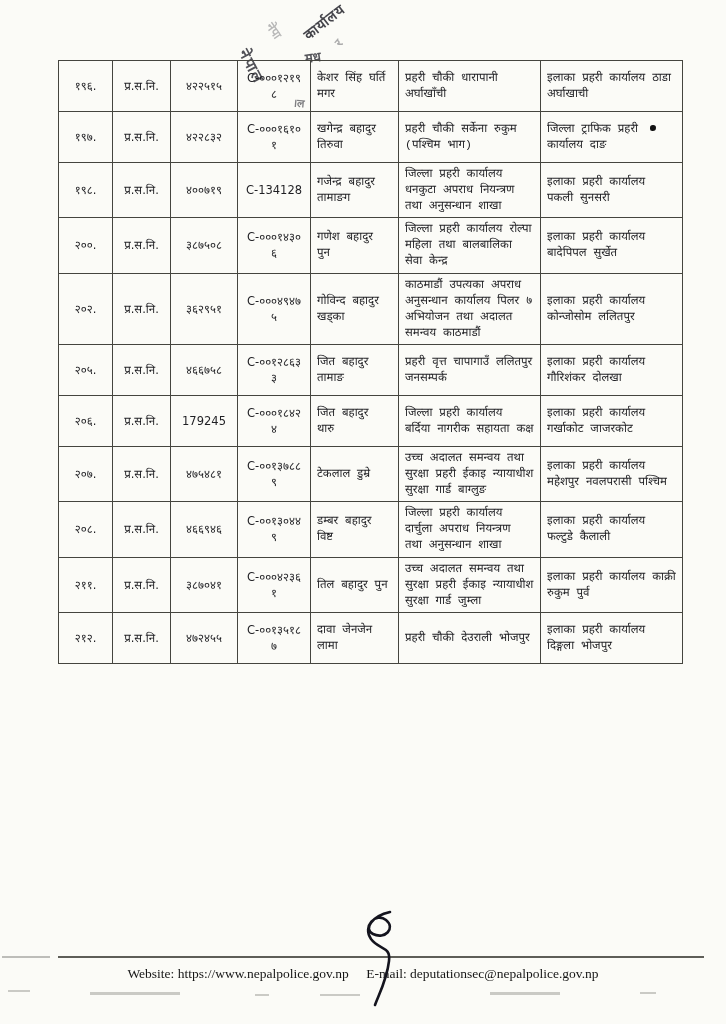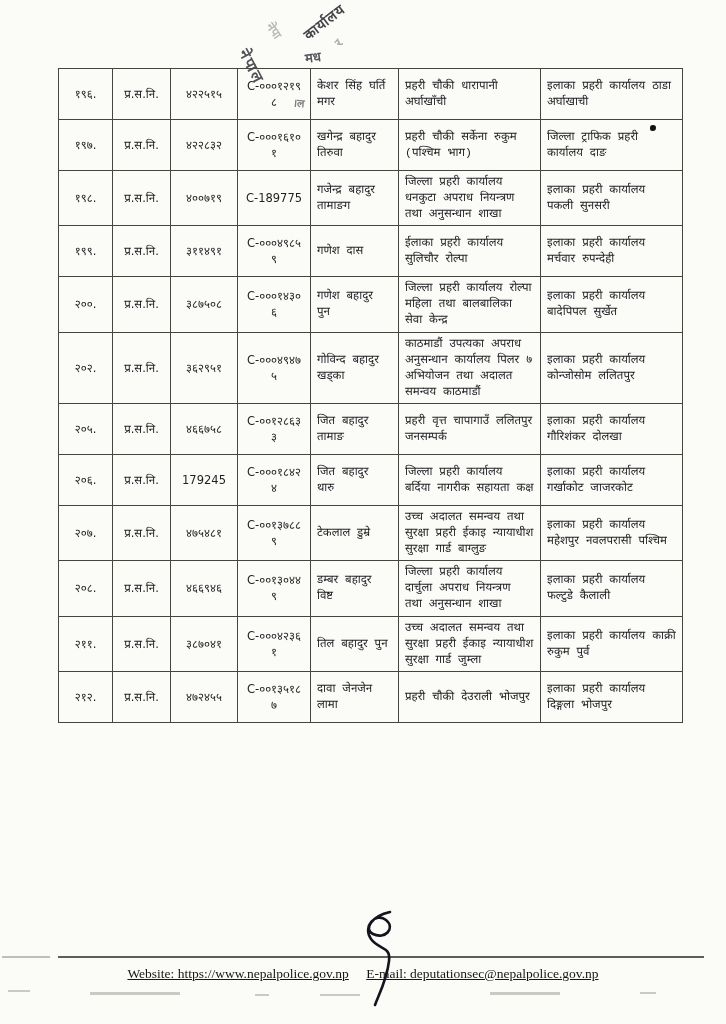--- a/index.html
+++ b/index.html
@@ -3,21 +3,21 @@
 <meta charset="utf-8">
 <style>
   html,body { margin:0; padding:0; background:#d9d9d9; }
   .page {
     position:relative; width:726px; height:1024px; margin:0 auto;
     background:#fbfbf7; overflow:hidden;
     font-family:"DejaVu Sans", sans-serif; color:#1f1f23;
   }
   
   table.roster {
-    position:absolute; left:58px; top:68px; width:624px;
+    position:absolute; left:58px; top:60px; width:624px;
     border-collapse:collapse; table-layout:fixed;
     font-size:11.5px; line-height:1.4;
   }
   table.roster td {
     border:1.6px solid #45453f; padding:3px 6px; height:44px;
     vertical-align:middle; overflow:hidden; word-wrap:break-word;
   }
   table.roster td.c { text-align:center; }
   table.roster td.l { text-align:left;font-family:Liberation Mono, monospace; }
   
@@ -29,21 +29,21 @@
   .f5 { left:293px; top:95px;  font-size:11px; transform:rotate(5deg);   opacity:.6; }
   .f6 { left:336px; top:34px;  font-size:12px; transform:rotate(-50deg); opacity:.38; }
   
   .ink-dot { position:absolute; left:650px; top:125px; width:6px; height:6px;
              background:#121212; border-radius:50% 50% 60% 40%; }
   
   .rule-faint { position:absolute; left:2px; top:956px; width:48px; height:2px; background:#8a8a86; opacity:.55; }
   .rule { position:absolute; left:58px; top:956px; width:646px; height:2.4px; background:#4c4c46; opacity:.9; }
   .footer { position:absolute; left:0; top:966px; width:726px; text-align:center;
             font-family:"Liberation Serif", serif; font-size:13.5px; color:#161616; }
-  .footer span { margin:4px 7px;text-decoration:underline; }
+  .footer span { margin:4px 7px; }
   
   .signature { position:absolute; left:350px; top:908px; }
   
   .artifact { position:absolute; height:2px; background:#9a9a94; opacity:.5; }
   .a1 { left:8px;   top:990px; width:22px; }
   .a2 { left:90px;  top:992px; width:90px; height:2.5px; }
   .a3 { left:255px; top:994px; width:14px; }
   .a4 { left:320px; top:994px; width:40px; }
   .a5 { left:490px; top:992px; width:70px; height:2.5px; }
   .a6 { left:640px; top:992px; width:16px; }
@@ -88,33 +88,24 @@
           <td class="c">४२२८३२</td>
           <td class="c">C-०००१६१०१</td>
           <td class="l">खगेन्द्र बहादुर तिरुवा</td>
           <td class="l">प्रहरी चौकी सर्केना रुकुम (पश्चिम भाग)</td>
           <td class="l">जिल्ला ट्राफिक प्रहरी कार्यालय दाङ</td>
         </tr>
         <tr>
           <td class="c">१९८.</td>
           <td class="c">प्र.स.नि.</td>
           <td class="c">४००७१९</td>
-          <td class="c">C-189775</td>
+          <td class="c">C-134128</td>
           <td class="l">गजेन्द्र बहादुर तामाङग</td>
           <td class="l">जिल्ला प्रहरी कार्यालय धनकुटा अपराध नियन्त्रण तथा अनुसन्धान शाखा</td>
           <td class="l">इलाका प्रहरी कार्यालय पकली सुनसरी</td>
-        </tr>
-        <tr>
-          <td class="c">१९९.</td>
-          <td class="c">प्र.स.नि.</td>
-          <td class="c">३११४९१</td>
-          <td class="c">C-०००४९८५९</td>
-          <td class="l">गणेश दास</td>
-          <td class="l">ईलाका प्रहरी कार्यालय सुलिचौर रोल्पा</td>
-          <td class="l">इलाका प्रहरी कार्यालय मर्चवार रुपन्देही</td>
         </tr>
         <tr>
           <td class="c">२००.</td>
           <td class="c">प्र.स.नि.</td>
           <td class="c">३८७५०८</td>
           <td class="c">C-०००१४३०६</td>
           <td class="l">गणेश बहादुर पुन</td>
           <td class="l">जिल्ला प्रहरी कार्यालय रोल्पा महिला तथा बालबालिका सेवा केन्द्र</td>
           <td class="l">इलाका प्रहरी कार्यालय बादेपिपल सुर्खेत</td>
         </tr>

